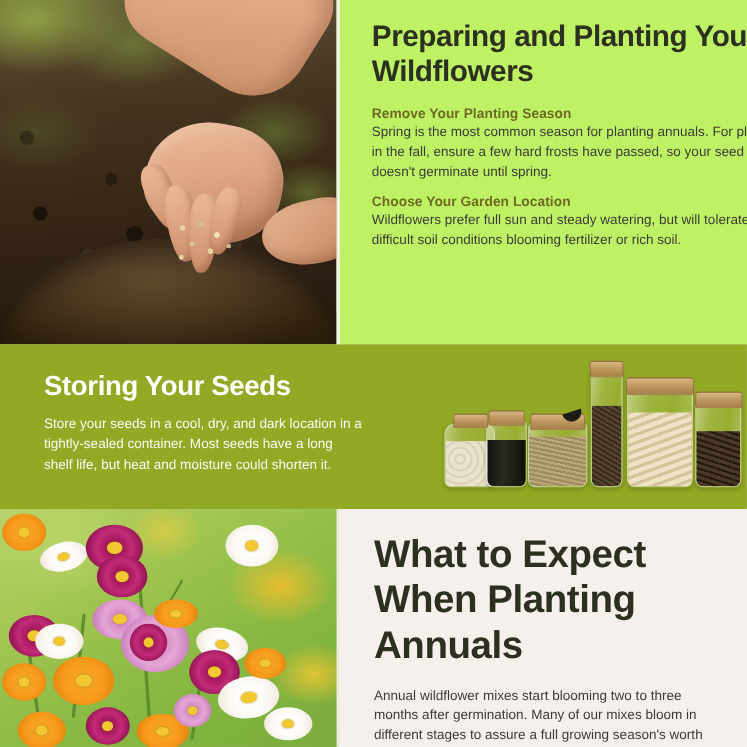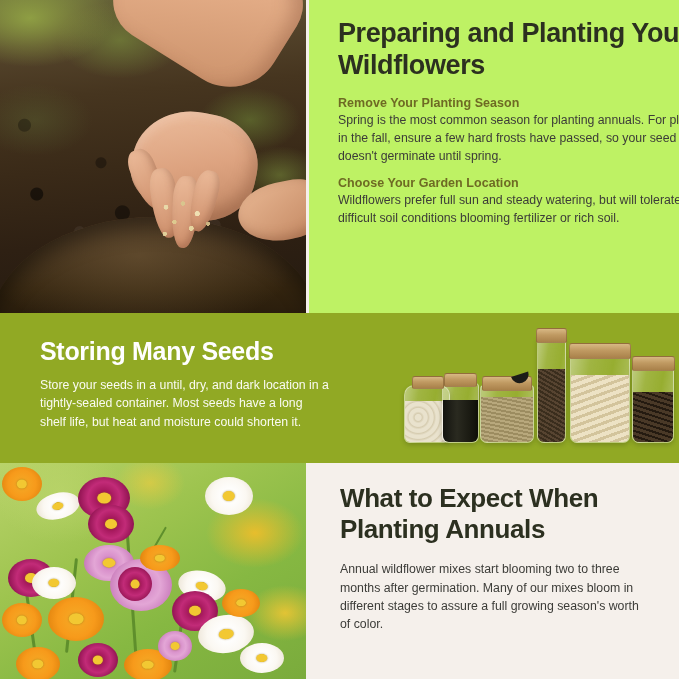--- a/index.html
+++ b/index.html
@@ -289,21 +289,21 @@
   .panel-three-text {
     position: absolute;
     left: 308px; top: 0;
     width: 371px;
     height: 216px;
     background: #F5F0EB;
     box-sizing: border-box;
     padding: 20px 34px 0 32px;
   }
   .heading-dark.big {
-    font-size: 26px;
+    font-size: 35px;
     margin-bottom: 16px;
   }
 
   .divider-white {
     position: absolute;
     background: #F5F0EB;
     z-index: 5;
   }
 </style>
 </head>
@@ -335,22 +335,22 @@
 
       <h2 class="sub-head">Choose Your Garden Location</h2>
       <p class="body-copy">Wildflowers prefer full sun and steady watering, but will tolerate difficult soil conditions blooming fertilizer or rich soil.</p>
 
     </div>
   </div>
 
   <div class="section-two">
 
     <div class="storing-text">
-      <h1 class="heading-white">Storing Many Seeds</h1>
-      <p class="body-white">Store your seeds in a until, dry, and dark location in a tightly-sealed container. Most seeds have a long shelf life, but heat and moisture could shorten it.</p>
+      <h1 class="heading-white">Storing Your Seeds</h1>
+      <p class="body-white">Store your seeds in a cool, dry, and dark location in a tightly-sealed container. Most seeds have a long shelf life, but heat and moisture could shorten it.</p>
     </div>
 
     <div class="jars">
       <div class="jar j1">
         <div class="fill" style="height:74%;background:repeating-radial-gradient(circle at 30% 40%, #e9e2cd 0 3px, #d6ccb0 4px, #e9e2cd 6px);"></div>
       </div>
       <div class="jar j2">
         <div class="fill" style="height:72%;background:linear-gradient(90deg,#14140f,#2a2a20 40%,#101009);"></div>
       </div>
       <div class="jar j3">

